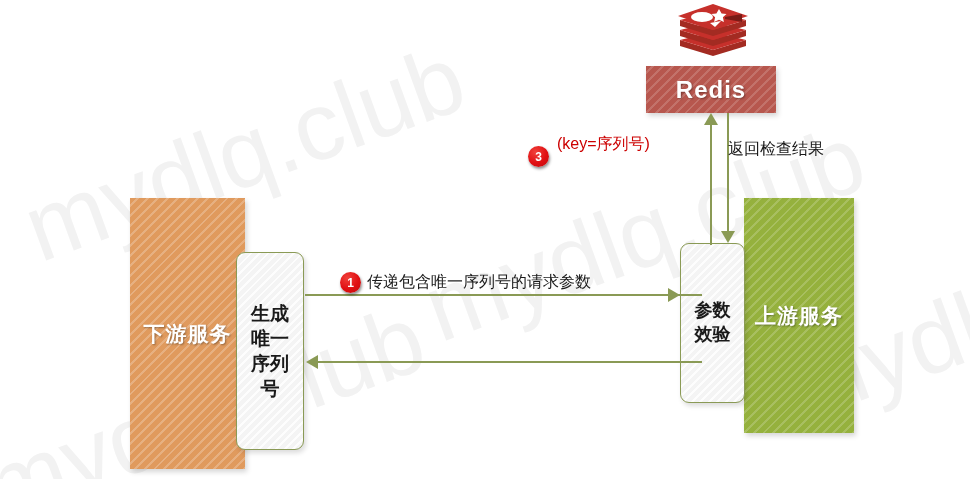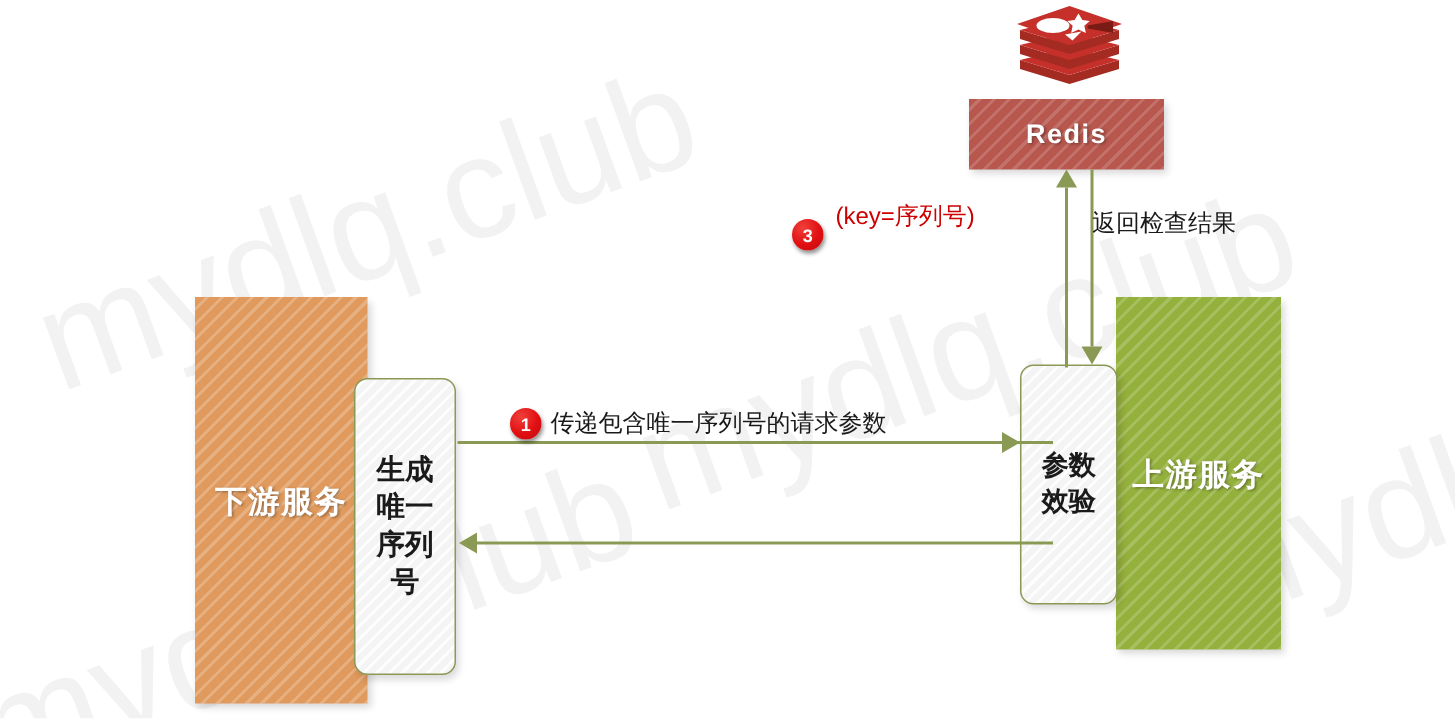--- a/index.html
+++ b/index.html
@@ -75,21 +75,21 @@
   #redis-block {
     left: 646px; top: 66px; width: 130px; height: 47px;
     background-color: #b7574e;
     background-image: repeating-linear-gradient(
       -45deg,
       rgba(255,255,255,0.16) 0px,
       rgba(255,255,255,0.16) 2px,
       rgba(255,255,255,0.00) 2px,
       rgba(255,255,255,0.00) 7px);
   }
-  #redis-block .block-label { font-size: 18px; text-align: right; }
+  #redis-block .block-label { font-size: 24px; text-align: right; }
 
   
   .proc {
     position: absolute;
     box-sizing: border-box;
     border: 1px solid #8a9a55;
     border-radius: 9px;
     background-color: #f4f4f4;
     background-image: repeating-linear-gradient(
       -45deg,

